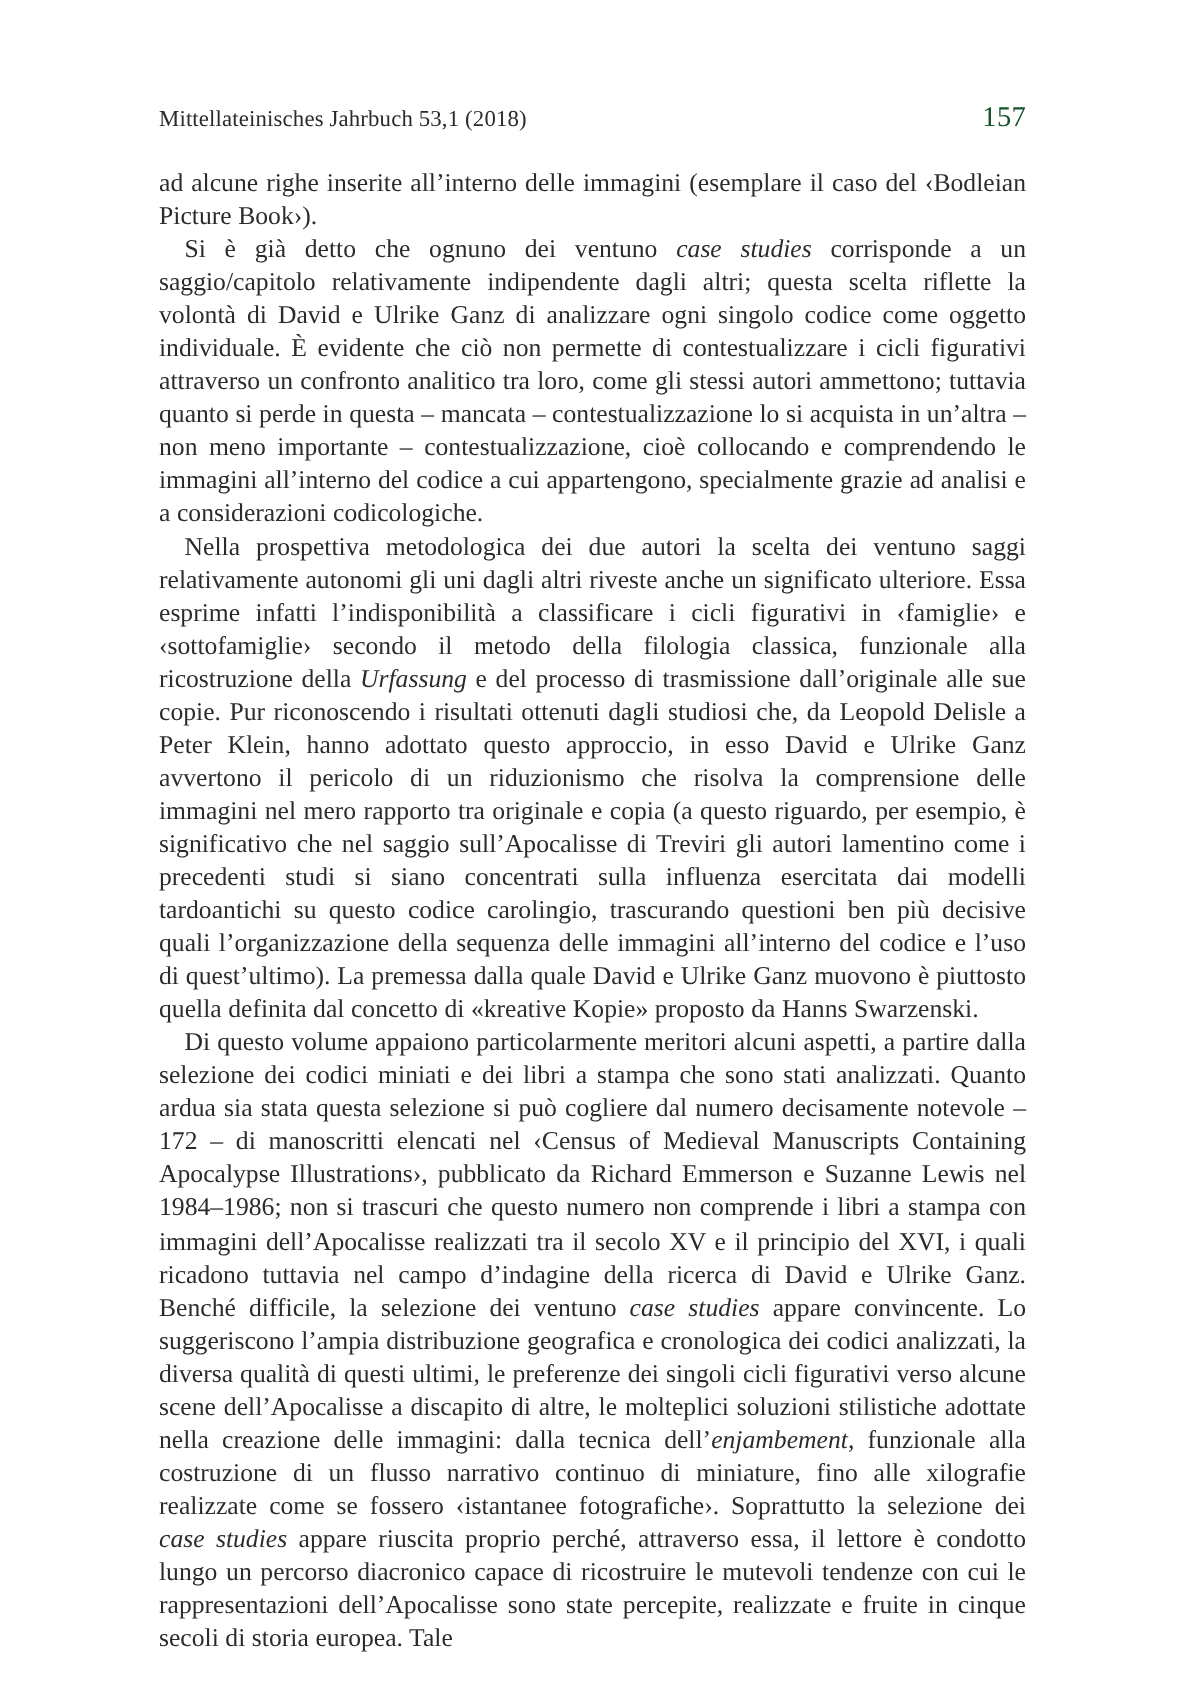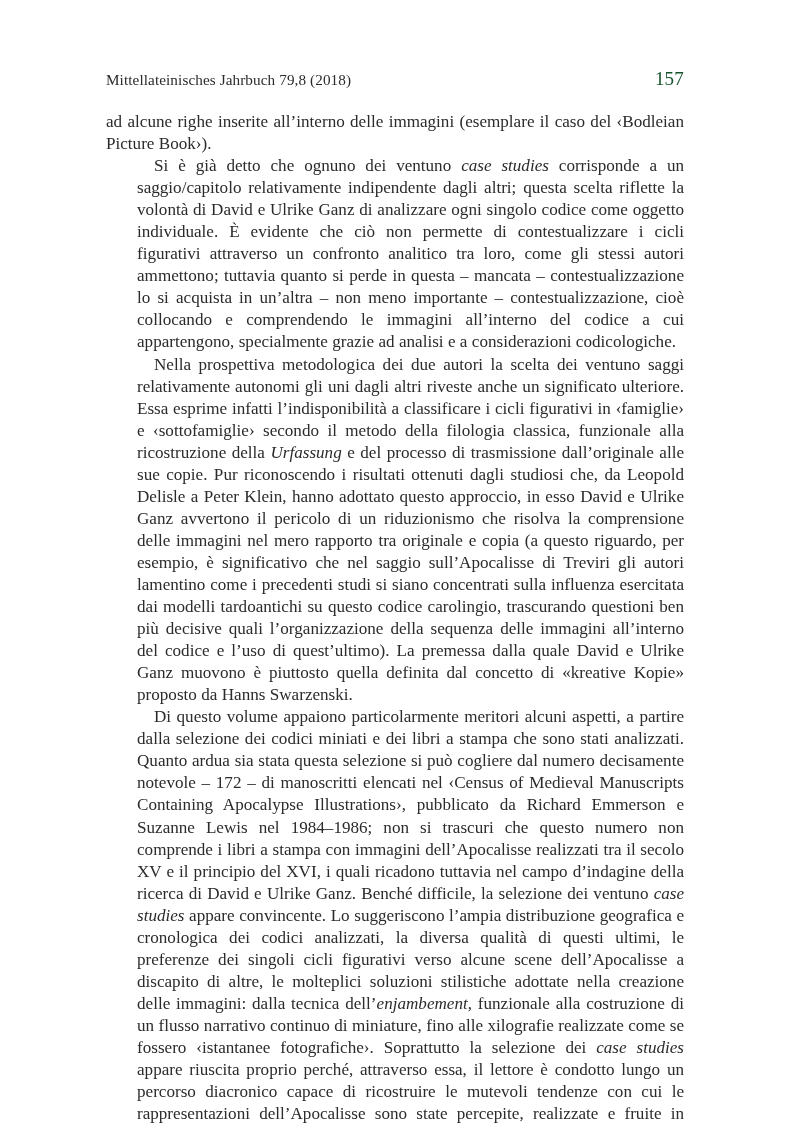--- a/index.html
+++ b/index.html
@@ -53,33 +53,32 @@
     line-height: 22.05px;
     text-align: justify;
     text-justify: inter-word;
     hyphens: manual;
     color: #2b2b2b;
     letter-spacing: 0.0px;
     word-spacing: 0.1px;
   }
   .para.indent {
     text-indent: 17px;
-    margin-left: 31px;
   }
   i, .it {
     font-style: italic;
   }
 </style>
 </head>
 <body>
 
 <div class="page">
 
   <div class="runhead">
-    <span class="runhead-title">Mittellateinisches Jahrbuch 79,8 (2018)</span>
+    <span class="runhead-title">Mittellateinisches Jahrbuch 53,1 (2018)</span>
     <span class="runhead-folio">157</span>
   </div>
 
   <div class="textblock">
     <p class="para">ad alcune righe inserite all’interno delle immagini (esemplare il caso del ‹Bodleian Picture Book›).</p>
     <p class="para indent">Si è già detto che ognuno dei ventuno <i>case studies</i> corrisponde a un saggio/capitolo relativamente indipendente dagli altri; questa scelta riflette la volontà di David e Ulrike Ganz di analizzare ogni singolo codice come oggetto individuale. È evidente che ciò non permette di contestualizzare i cicli figurativi attraverso un confronto analitico tra loro, come gli stessi autori ammettono; tuttavia quanto si perde in questa – mancata – contestualizzazione lo si acquista in un’altra – non meno importante – contestualizzazione, cioè collocando e comprendendo le immagini all’interno del codice a cui appartengono, specialmente grazie ad analisi e a considerazioni codicologiche.</p>
     <p class="para indent">Nella prospettiva metodologica dei due autori la scelta dei ventuno saggi relativamente autonomi gli uni dagli altri riveste anche un significato ulteriore. Essa esprime infatti l’indisponibilità a classificare i cicli figurativi in ‹famiglie› e ‹sottofamiglie› secondo il metodo della filologia classica, funzionale alla ricostruzione della <i>Urfassung</i> e del processo di trasmissione dall’originale alle sue copie. Pur riconoscendo i risultati ottenuti dagli studiosi che, da Leopold Delisle a Peter Klein, hanno adottato questo approccio, in esso David e Ulrike Ganz avvertono il pericolo di un riduzionismo che risolva la comprensione delle immagini nel mero rapporto tra originale e copia (a questo riguardo, per esempio, è significativo che nel saggio sull’Apocalisse di Treviri gli autori lamentino come i precedenti studi si siano concentrati sulla influenza esercitata dai modelli tardoantichi su questo codice carolingio, trascurando questioni ben più decisive quali l’organizzazione della sequenza delle immagini all’interno del codice e l’uso di quest’ultimo). La premessa dalla quale David e Ulrike Ganz muovono è piuttosto quella definita dal concetto di «kreative Kopie» proposto da Hanns Swarzenski.</p>
     <p class="para indent">Di questo volume appaiono particolarmente meritori alcuni aspetti, a partire dalla selezione dei codici miniati e dei libri a stampa che sono stati analizzati. Quanto ardua sia stata questa selezione si può cogliere dal numero decisamente notevole – 172 – di manoscritti elencati nel ‹Census of Medieval Manuscripts Containing Apocalypse Illustrations›, pubblicato da Richard Emmerson e Suzanne Lewis nel 1984–1986; non si trascuri che questo numero non comprende i libri a stampa con immagini dell’Apocalisse realizzati tra il secolo XV e il principio del XVI, i quali ricadono tuttavia nel campo d’indagine della ricerca di David e Ulrike Ganz. Benché difficile, la selezione dei ventuno <i>case studies</i> appare convincente. Lo suggeriscono l’ampia distribuzione geografica e cronologica dei codici analizzati, la diversa qualità di questi ultimi, le preferenze dei singoli cicli figurativi verso alcune scene dell’Apocalisse a discapito di altre, le molteplici soluzioni stilistiche adottate nella creazione delle immagini: dalla tecnica dell’<i>enjambement</i>, funzionale alla costruzione di un flusso narrativo continuo di miniature, fino alle xilografie realizzate come se fossero ‹istantanee fotografiche›. Soprattutto la selezione dei <i>case studies</i> appare riuscita proprio perché, attraverso essa, il lettore è condotto lungo un percorso diacronico capace di ricostruire le mutevoli tendenze con cui le rappresentazioni dell’Apocalisse sono state percepite, realizzate e fruite in cinque secoli di storia europea. Tale</p>
   </div>
 

